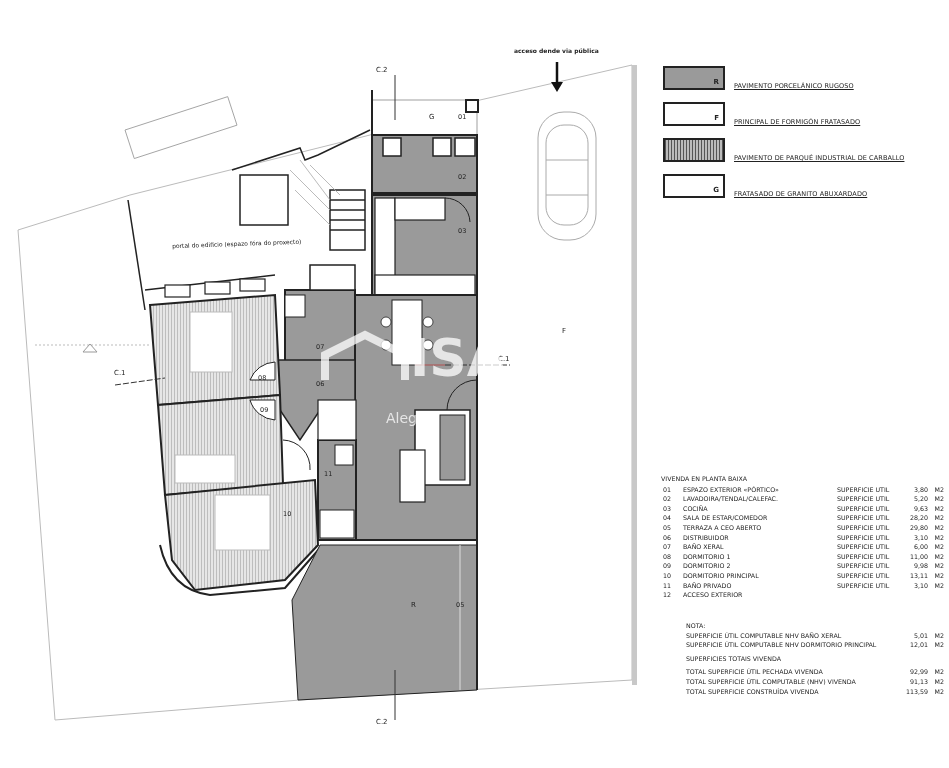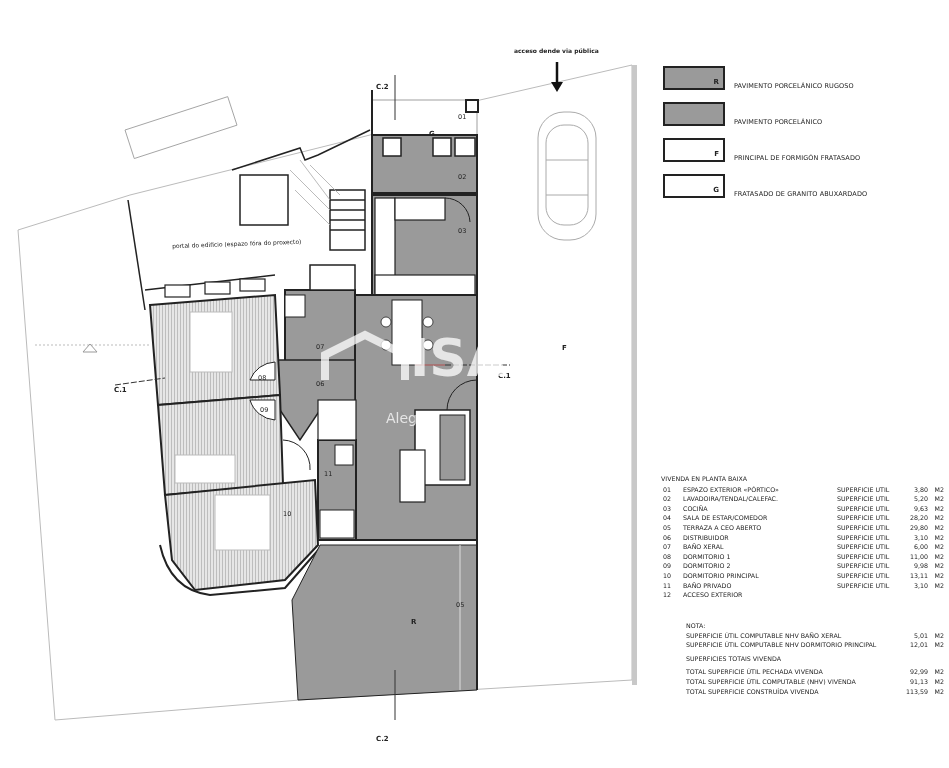--- a/index.html
+++ b/index.html
@@ -5,35 +5,35 @@
   html,body{margin:0;padding:0;background:#fff;}
   body{width:949px;height:768px;position:relative;overflow:hidden;font-family:"DejaVu Sans",sans-serif;color:#222;}
   #plan{position:absolute;left:0;top:0;}
   .legend{position:absolute;left:660px;top:66px;width:285px;}
   .leg-row{position:relative;height:36px;}
   .swatch{position:absolute;left:3px;width:62px;height:24px;border:2px solid #222;box-sizing:border-box;}
   .swatch .code{position:absolute;right:4px;bottom:2px;font-size:7px;font-weight:bold;}
   .sw-gray{background:#9a9a9a;}
   .sw-white{background:#fff;}
   .sw-hatch{background:repeating-linear-gradient(90deg,#555 0 1px,#bbb 1px 3px);}
-  .leg-label{position:absolute;left:74px;top:16px;font-size:6.5px;letter-spacing:0.1px;white-space:nowrap;}
+  .leg-label{position:absolute;left:74px;top:16px;font-size:6.5px;letter-spacing:0.1px;white-space:nowrap;text-decoration:underline;}
   .table{position:absolute;left:661px;top:474px;width:285px;font-size:6.3px;line-height:9.6px;}
   .table .title{margin-bottom:1px;}
   .row{position:relative;height:9.6px;white-space:nowrap;}
   .row .n{position:absolute;left:2px;}
   .row .name{position:absolute;left:22px;}
   .row .su{position:absolute;left:176px;}
   .row .val{position:absolute;right:18px;text-align:right;}
   .row .unit{position:absolute;right:2px;}
   .notes{position:absolute;left:686px;top:621px;width:260px;font-size:6.3px;line-height:9.6px;}
   .nrow{position:relative;height:9.6px;white-space:nowrap;}
   .nrow .val{position:absolute;right:18px;}
   .nrow .unit{position:absolute;right:2px;}
   .gap{height:4px;}
-  .lbl{position:absolute;font-size:7px;font-weight:bold;white-space:nowrap;margin-top:17px;}
+  .lbl{position:absolute;font-size:7px;font-weight:normal;white-space:nowrap;}
   .lbl-sm{position:absolute;font-size:6px;white-space:nowrap;}
   .room{position:absolute;font-size:6.5px;white-space:nowrap;}
   .wm{position:absolute;color:rgba(255,255,255,0.75);font-weight:bold;white-space:nowrap;}
 </style>
 </head>
 <body>
 
 <svg id="plan" width="949" height="768" viewBox="0 0 949 768" xmlns="http://www.w3.org/2000/svg">
   <defs>
     <pattern id="parquet" patternUnits="userSpaceOnUse" width="3" height="3">
@@ -189,30 +189,30 @@
 <div class="wm" style="left:386px;top:410px;font-size:14px;font-weight:normal;">Aleg...</div>
 
 <div class="legend">
   <div class="leg-row">
     <div class="swatch sw-gray">
         <span class="code">R</span>
       </div>
     <div class="leg-label">PAVIMENTO PORCELÁNICO RUGOSO</div>
   </div>
   <div class="leg-row">
-    <div class="swatch sw-gray">
-        <span class="code"></span>
-      </div>
-    <div class="leg-label">PAVIMENTO PORCELÁNICO</div>
-  </div>
-  <div class="leg-row">
     <div class="swatch sw-white">
         <span class="code">F</span>
       </div>
     <div class="leg-label">PRINCIPAL DE FORMIGÓN FRATASADO</div>
+  </div>
+  <div class="leg-row">
+    <div class="swatch sw-hatch">
+        <span class="code"></span>
+      </div>
+    <div class="leg-label">PAVIMENTO DE PARQUÉ INDUSTRIAL DE CARBALLO</div>
   </div>
   <div class="leg-row">
     <div class="swatch sw-white">
         <span class="code">G</span>
       </div>
     <div class="leg-label">FRATASADO DE GRANITO ABUXARDADO</div>
   </div>
 </div>
 
 <div class="table">

